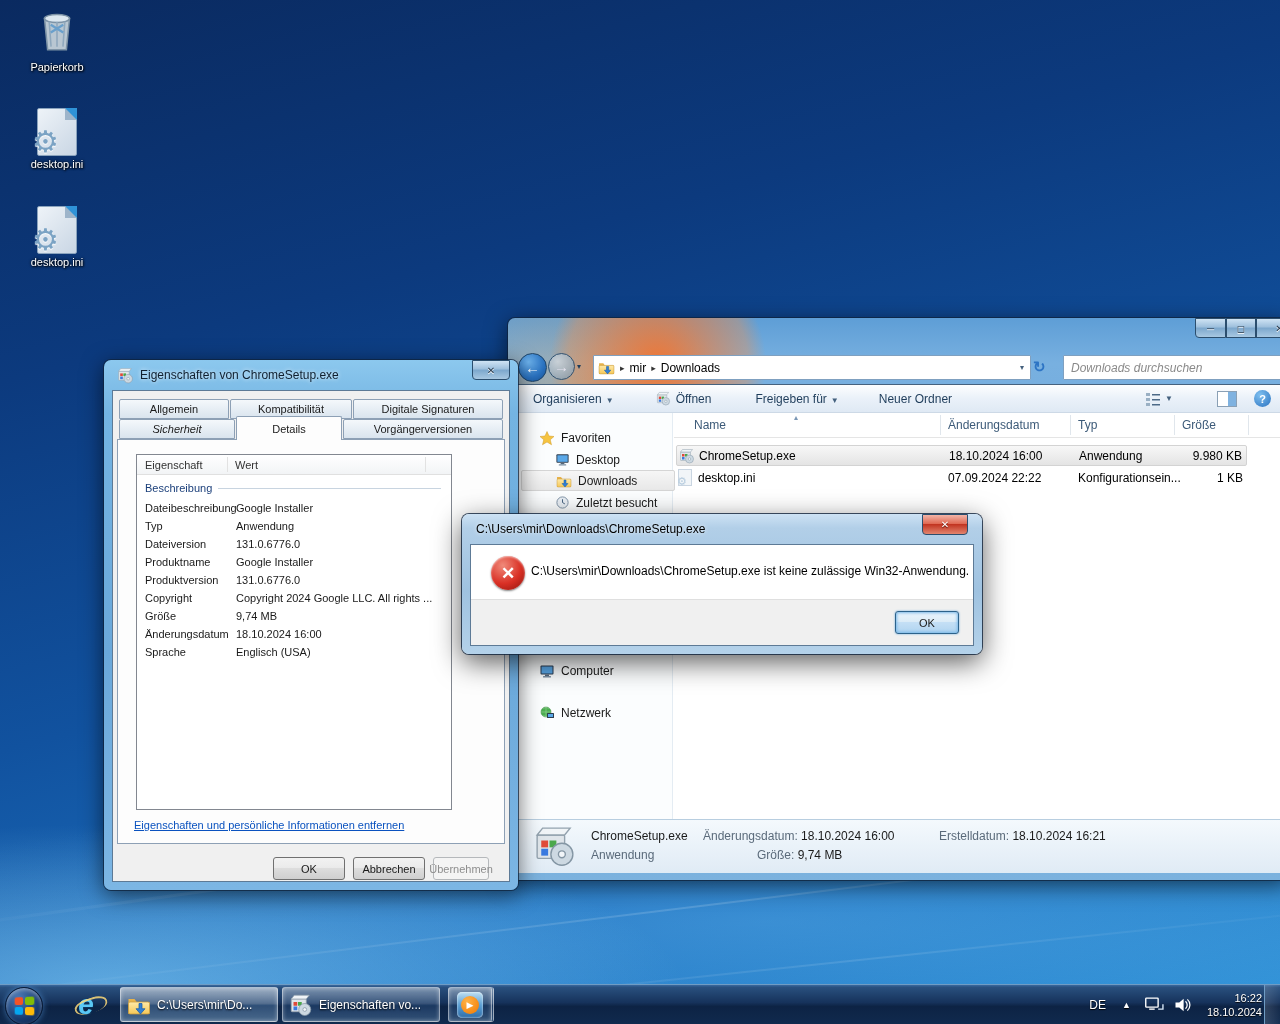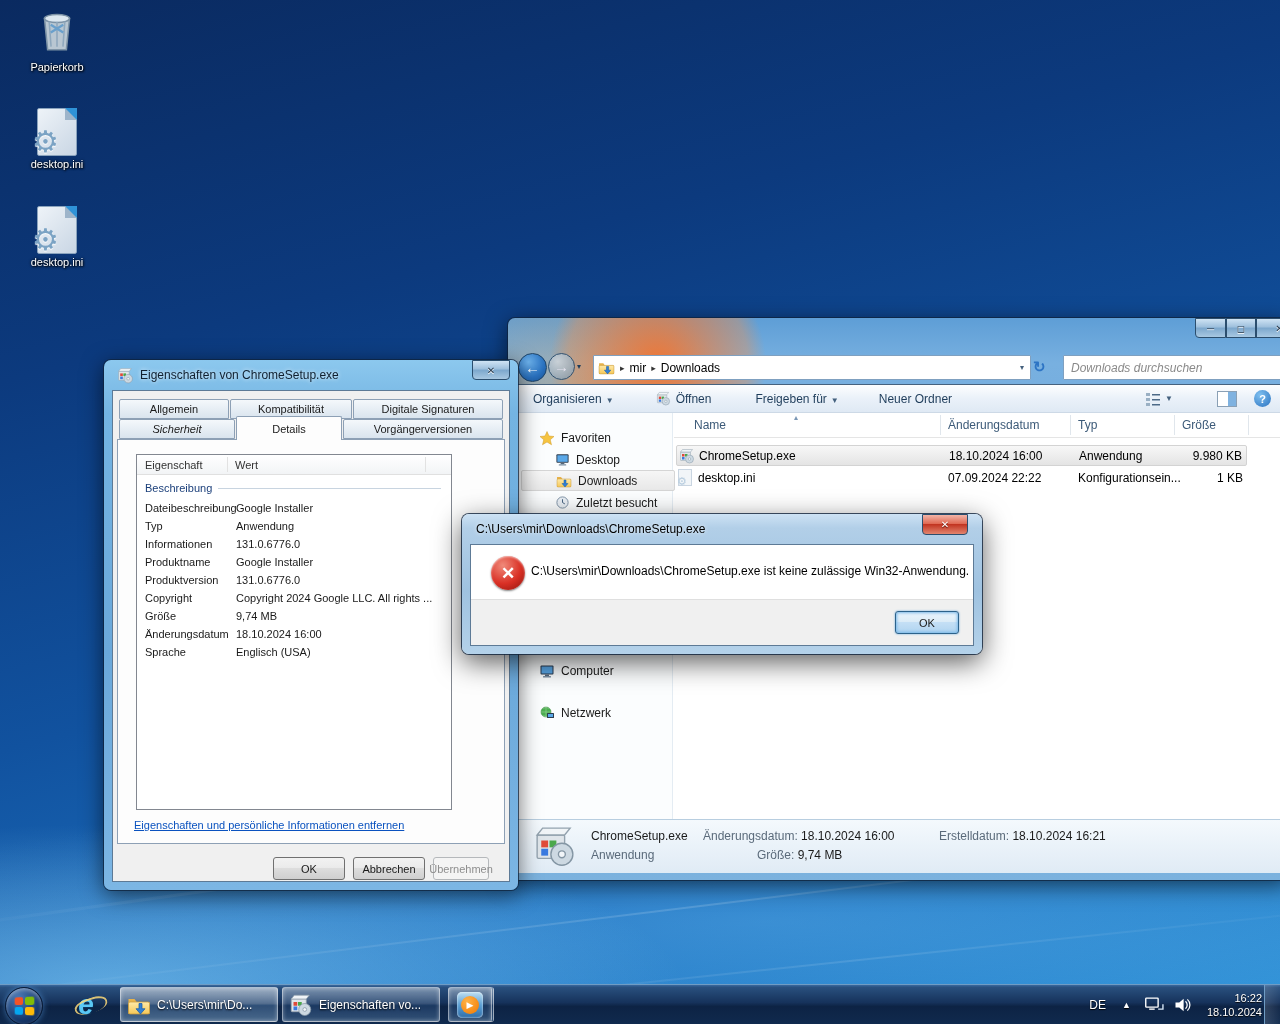--- a/index.html
+++ b/index.html
@@ -467,21 +467,21 @@
         </div>
         <div class="prow" style="top:45px;">
             <span class="pl">Dateibeschreibung</span>
             <span class="pv">Google Installer</span>
           </div>
         <div class="prow" style="top:63px;">
             <span class="pl">Typ</span>
             <span class="pv">Anwendung</span>
           </div>
         <div class="prow" style="top:81px;">
-            <span class="pl">Informationen</span>
+            <span class="pl">Dateiversion</span>
             <span class="pv">131.0.6776.0</span>
           </div>
         <div class="prow" style="top:99px;">
             <span class="pl">Produktname</span>
             <span class="pv">Google Installer</span>
           </div>
         <div class="prow" style="top:117px;">
             <span class="pl">Produktversion</span>
             <span class="pv">131.0.6776.0</span>
           </div>

